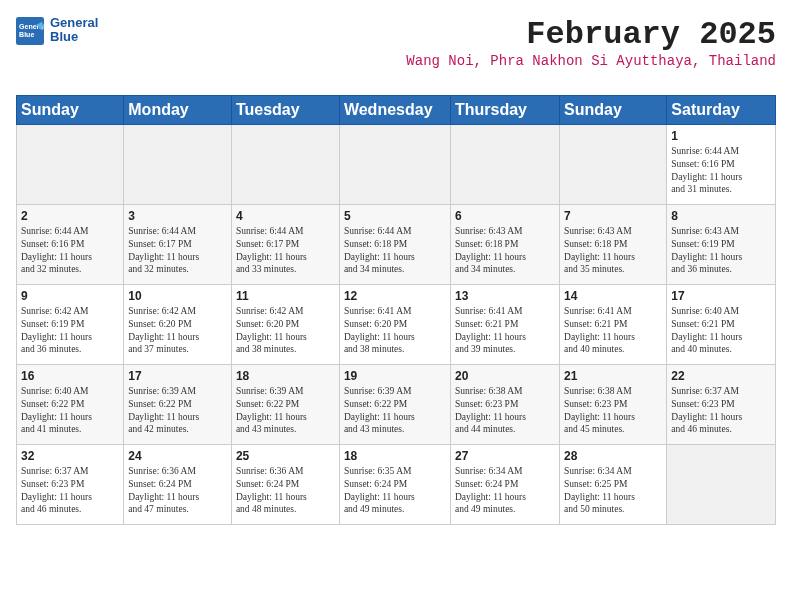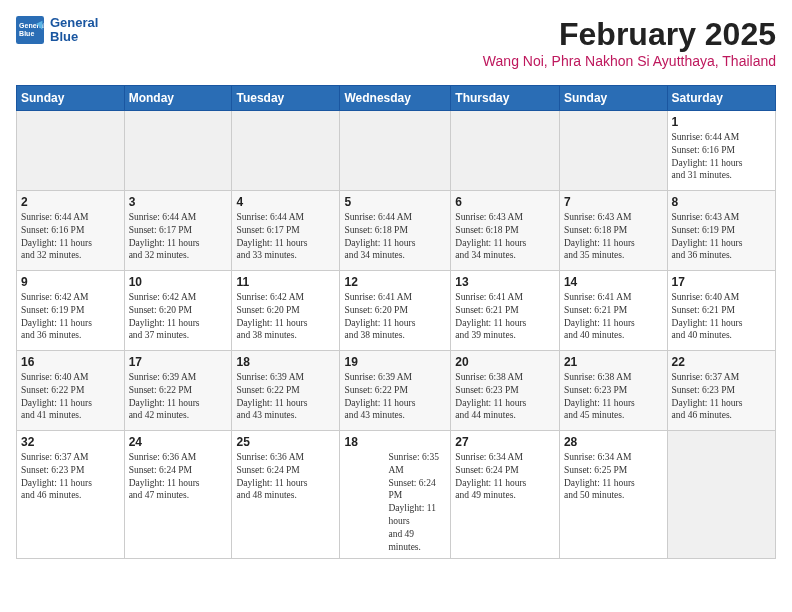--- a/index.html
+++ b/index.html
@@ -5,57 +5,58 @@
     * { box-sizing: border-box; margin: 0; padding: 0; }
     body {
       font-family: Arial, sans-serif;
       background: #fff;
       width: 792px;
       min-height: 612px;
       padding: 16px;
     }
     .header-logo {
       display: flex;
-      align-items: flex-start;
+      align-items: flex-end;
       gap: 6px;
       margin-bottom: 18px;
     }
     .logo-text {
       font-size: 13px;
       font-weight: bold;
       color: #1a56a0;
       line-height: 1.1;
     }
     .logo-icon {
       width: 28px;
       height: 28px;
     }
     .title-area {
       text-align: right;
-      margin-bottom: 2px;
+      margin-bottom: 12px;
+      font-family: Liberation Mono, monospace;
     }
     .calendar-title {
       font-size: 32px;
       font-weight: bold;
       color: #222;
     }
     .calendar-subtitle {
       font-size: 14px;
       color: #be185d;
       margin-bottom: 8px;
     }
     table {
       width: 100%;
       border-collapse: collapse;
       border: 1px solid #ccc;
     }
     thead tr th {
       background: #2a6db5;
       color: #fff;
-      font-size: 12px;
+      font-size: 16px;
       padding: 5px 4px;
       text-align: left;
       border: 1px solid #1a56a0;
     }
     tbody tr td {
       vertical-align: top;
       border: 1px solid #ccc;
       padding: 4px 4px;
       width: 113px;
       height: 80px;
@@ -309,21 +310,21 @@
         </td>
         <td>
           <span class="day-num">25</span>
           <div class="day-info" style="white-space: pre-line;">Sunrise: 6:36 AM
 Sunset: 6:24 PM
 Daylight: 11 hours
 and 48 minutes.</div>
         </td>
         <td>
           <span class="day-num">18</span>
-          <div class="day-info" style="white-space: pre-line; margin-left: 44px;">Sunrise: 6:35 AM
+          <div class="day-info" style="white-space: pre-line;">Sunrise: 6:35 AM
 Sunset: 6:24 PM
 Daylight: 11 hours
 and 49 minutes.</div>
         </td>
         <td>
           <span class="day-num">27</span>
           <div class="day-info" style="white-space: pre-line;">Sunrise: 6:34 AM
 Sunset: 6:24 PM
 Daylight: 11 hours
 and 49 minutes.</div>

